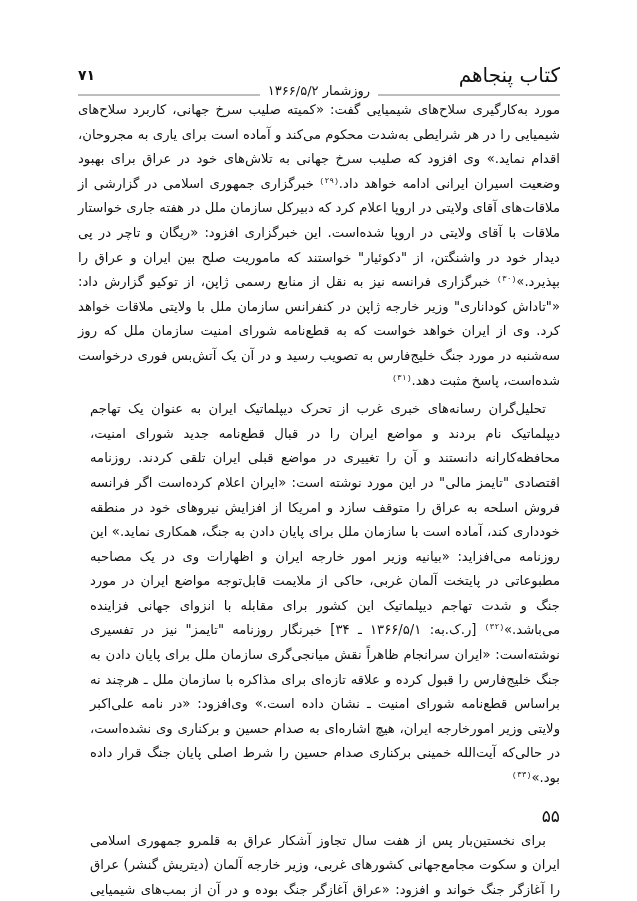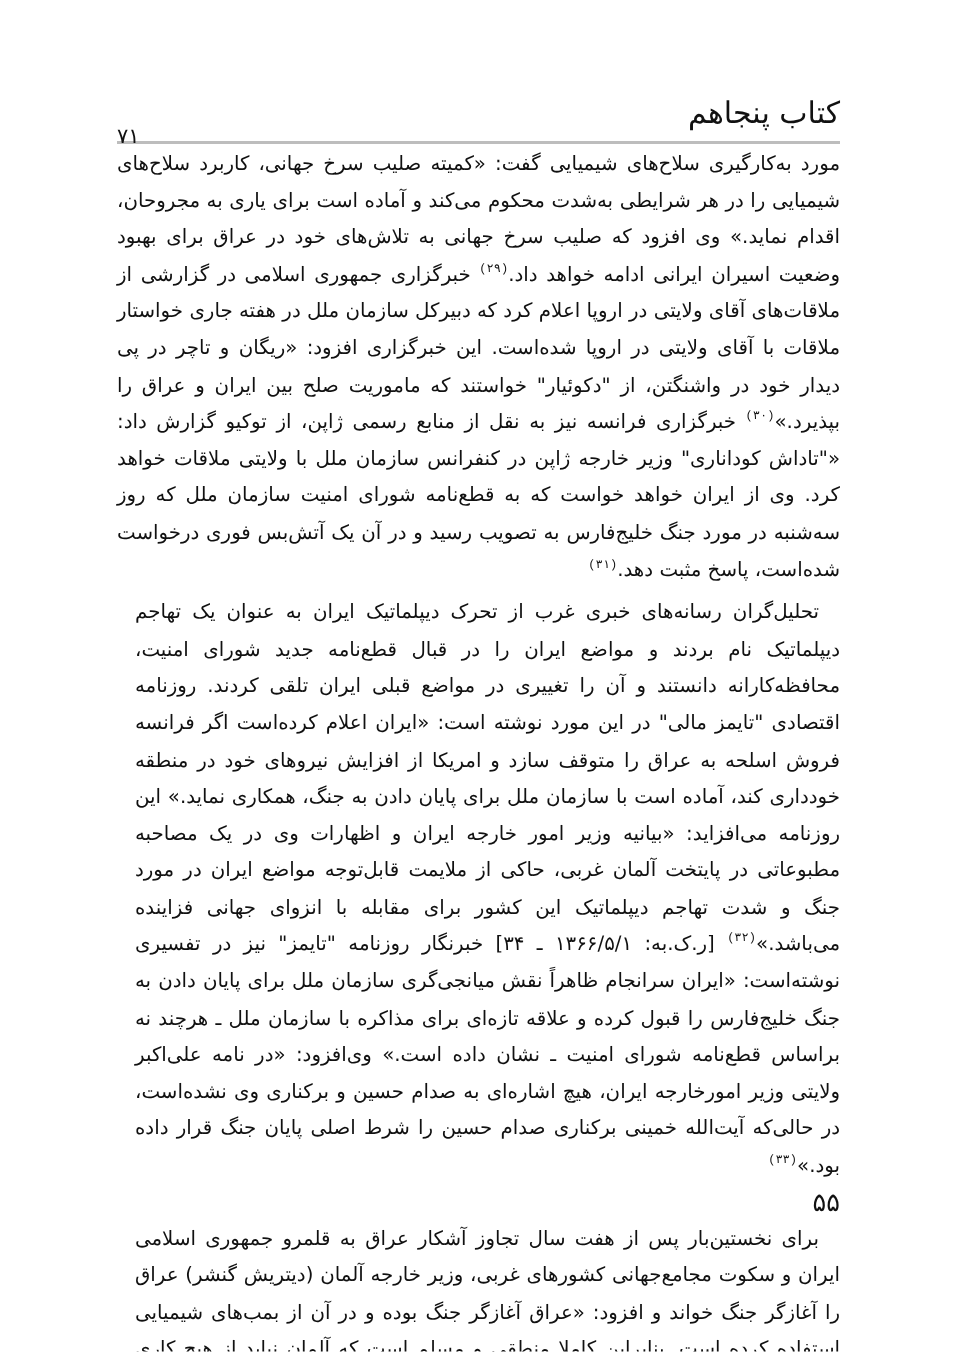--- a/index.html
+++ b/index.html
@@ -30,23 +30,24 @@
   .book-title {
     position: absolute;
     right: 0;
     top: 2px;
     font-size: 20px;
     line-height: 18px;
   }
   .page-number {
     position: absolute;
     left: 0;
-    top: 18px;
+    top: 2px;
     font-size: 14px;
     line-height: 18px;
+    font-weight: bold;
   }
   .head-rule {
     position: absolute;
     left: 0;
     right: 0;
     top: 30px;
     height: 2px;
     background: #bdbdbd;
   }
   .head-date-wrap {
@@ -81,35 +82,39 @@
   }
   .fn {
     font-size: 8px;
     vertical-align: super;
     line-height: 0;
     font-family: Liberation Mono, monospace;
   }
   .section-number {
     font-size: 17px;
     line-height: 22px;
+    margin-top: 14px;
     margin-bottom: 2px;
     text-align: right;
   }
   .para-block {
     margin-bottom: 4px;
   }
 </style>
 </head>
 <body>
 
 <div class="page">
 
   <div class="running-head">
     <span class="book-title">کتاب پنجاهم</span>
     <div class="head-rule"></div>
+    <div class="head-date-wrap">
+      <span class="head-date">روزشمار ۱۳۶۶/۵/۲</span>
+    </div>
     <span class="page-number">۷۱</span>
   </div>
 
   <div class="body-text">
 
     <p class="para para-block">
       <span>مورد به‌کارگیری سلاح‌های شیمیایی گفت: «کمیته صلیب سرخ جهانی، کاربرد سلاح‌های شیمیایی را در هر شرایطی به‌شدت محکوم می‌کند و آماده است برای یاری به مجروحان، اقدام نماید.» وی افزود که صلیب سرخ جهانی به تلاش‌های خود در عراق برای بهبود وضعیت اسیران ایرانی ادامه خواهد داد.</span><sup class="fn">(۲۹)</sup><span> خبرگزاری جمهوری اسلامی در گزارشی از ملاقات‌های آقای ولایتی در اروپا اعلام کرد که دبیرکل سازمان ملل در هفته جاری خواستار ملاقات با آقای ولایتی در اروپا شده‌است. این خبرگزاری افزود: «ریگان و تاچر در پی دیدار خود در واشنگتن، از "دکوئیار" خواستند که ماموریت صلح بین ایران و عراق را بپذیرد.»</span><sup class="fn">(۳۰)</sup><span> خبرگزاری فرانسه نیز به نقل از منابع رسمی ژاپن، از توکیو گزارش داد: «"تاداش کوداناری" وزیر خارجه ژاپن در کنفرانس سازمان ملل با ولایتی ملاقات خواهد کرد. وی از ایران خواهد خواست که به قطع‌نامه شورای امنیت سازمان ملل که روز سه‌شنبه در مورد جنگ خلیج‌فارس به تصویب رسید و در آن یک آتش‌بس فوری درخواست شده‌است، پاسخ مثبت دهد.</span><sup class="fn">(۳۱)</sup>
     </p>
 
     <p class="para indent">

